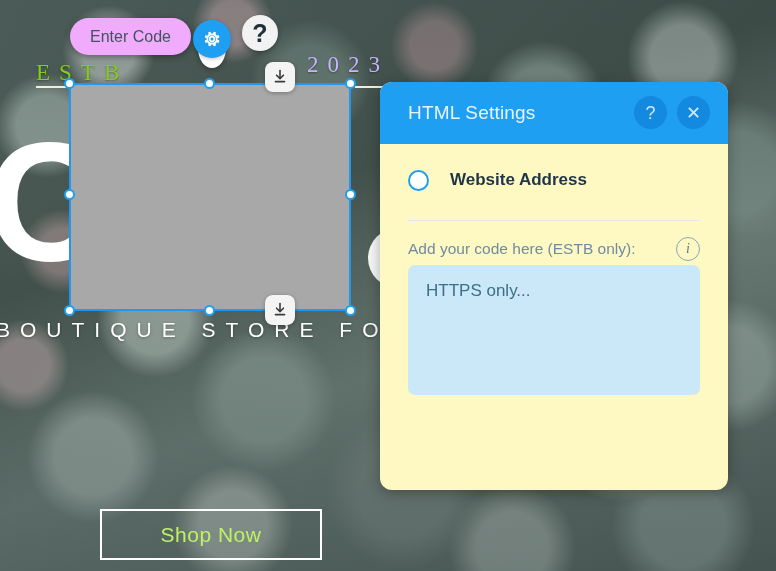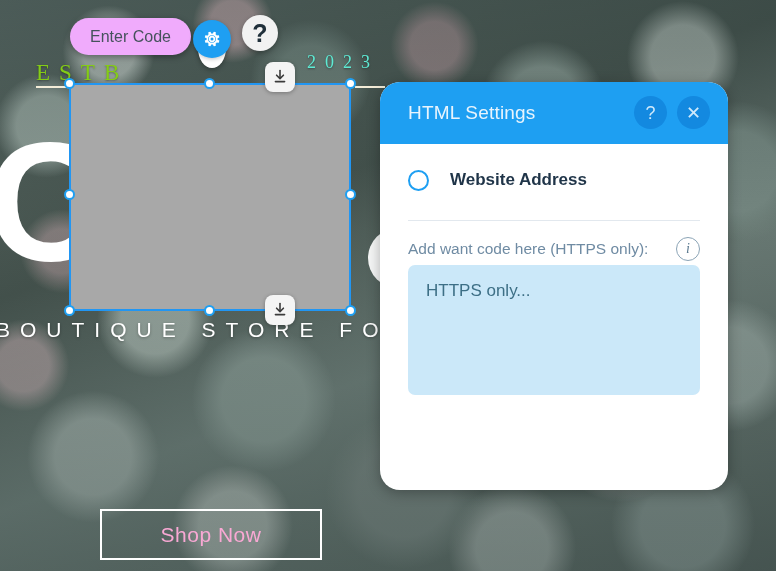--- a/index.html
+++ b/index.html
@@ -42,32 +42,32 @@
     background:linear-gradient(180deg,rgba(30,48,48,.30) 0%,rgba(30,48,48,.12) 40%,rgba(30,48,48,.30) 100%);}
 
   
   .hero-letters{position:absolute;left:-14px;top:118px;
     font-family:"Liberation Sans", sans-serif;
     font-weight:700;font-size:168px;line-height:1;letter-spacing:2px;
     color:#ffffff;white-space:nowrap;}
   .estb-row{position:absolute;left:0;top:52px;width:400px;height:34px;}
   .estb{position:absolute;left:36px;top:0;font-size:23px;letter-spacing:9px;
     font-family:"Liberation Serif", serif;color:#84cc16;text-shadow:0 1px 2px rgba(0,0,0,.35);margin-top:8px;}
-  .year{position:absolute;left:307px;top:0;font-size:18px;letter-spacing:9px;
-    font-family:"Liberation Serif", serif;color:#5eead4;text-shadow:0 1px 2px rgba(0,0,0,.35);}
+  .year{position:absolute;left:307px;top:0;font-size:23px;letter-spacing:9px;
+    font-family:"Liberation Serif", serif;color:#c4b5fd;text-shadow:0 1px 2px rgba(0,0,0,.35);}
   .rule-l{position:absolute;left:36px;top:86px;width:166px;height:2px;background:#f3ecd8;}
   .rule-r{position:absolute;left:355px;top:86px;width:30px;height:2px;background:#f3ecd8;}
   .tagline{position:absolute;left:-4px;top:318px;white-space:nowrap;
     font-size:21px;letter-spacing:10px;color:#ffffff;font-weight:400;
     font-family:"Liberation Sans", sans-serif;text-shadow:0 1px 3px rgba(0,0,0,.3);}
   .blob{position:absolute;left:368px;top:228px;width:60px;height:60px;border-radius:50%;
     background:#ffffff;opacity:.95;}
   .shop-btn{position:absolute;left:100px;top:509px;width:218px;height:47px;
     border:2px solid #ffffff;background:transparent;display:flex;align-items:center;justify-content:center;
-    color:#f9a8d4;font-size:21px;letter-spacing:.5px;font-family:"Liberation Sans",sans-serif;
+    color:#bef264;font-size:21px;letter-spacing:.5px;font-family:"Liberation Sans",sans-serif;
     cursor:pointer;}
 
   
   .sel-box{position:absolute;left:69px;top:83px;width:282px;height:228px;
     background:#a8a8a8;border:2px solid #2196f3;box-sizing:border-box;}
   .handle{position:absolute;width:11px;height:11px;border-radius:50%;
     background:#ffffff;border:2.5px solid #1e9ff2;box-sizing:border-box;}
   .dl-btn{position:absolute;width:30px;height:30px;border-radius:8px;
     background:#f4f4f4;box-shadow:0 1px 4px rgba(0,0,0,.3);
     display:flex;align-items:center;justify-content:center;cursor:pointer;}
@@ -83,21 +83,21 @@
   .gear-circle{position:absolute;left:0;top:0;width:38px;height:38px;border-radius:50%;
     background:#1e9ff2;display:flex;align-items:center;justify-content:center;
     box-shadow:0 1px 4px rgba(0,0,0,.25);}
   .help-circle{position:absolute;left:242px;top:15px;width:36px;height:36px;border-radius:50%;
     background:#f2f2f2;display:flex;align-items:center;justify-content:center;cursor:pointer;
     box-shadow:0 2px 5px rgba(0,0,0,.3);}
   .help-circle span{color:#21303b;font-size:25px;font-weight:700;line-height:1;}
 
   
   .panel{position:absolute;left:380px;top:82px;width:348px;height:408px;
-    background:#ffffff;border-radius:20px;box-shadow:0 3px 14px rgba(0,0,0,.3);overflow:hidden;}
+    background:#fef9c3;border-radius:12px;box-shadow:0 3px 14px rgba(0,0,0,.3);overflow:hidden;}
   .panel-head{position:relative;height:62px;background:#1e9ff2;display:flex;align-items:center;}
   .panel-title{margin-left:28px;color:#e8f4fd;font-size:19px;letter-spacing:.2px;}
   .head-btns{position:absolute;right:18px;top:14px;display:flex;gap:10px;}
   .hbtn{width:33px;height:33px;border-radius:50%;background:#1389e0;
     display:flex;align-items:center;justify-content:center;cursor:pointer;
     color:#cfe9fb;font-size:18px;line-height:1;}
   .panel-body{padding:26px 28px 0 28px;}
   .q-label{color:#6f8ba3;font-size:16px;margin:0 0 14px 0;}
   .radio-row{display:flex;align-items:flex-start;height:33px;cursor:pointer;}
   .radio{width:21px;height:21px;border-radius:50%;box-sizing:border-box;
@@ -193,21 +193,21 @@
 
       <div class="radio-row">
         <span class="radio"></span>
         <span class="radio-label">Website Address</span>
       </div>
 
 
       <div class="divider"></div>
 
       <div class="code-row">
-        <span class="code-label">Add want code here (HTTPS only):</span>
+        <span class="code-label">Add your code here (ESTB only):</span>
         <span class="info-icon">
           <span>i</span>
         </span>
       </div>
 
       <div class="code-area">HTTPS only...</div>
     </div>
   </div>
 
 </div>

